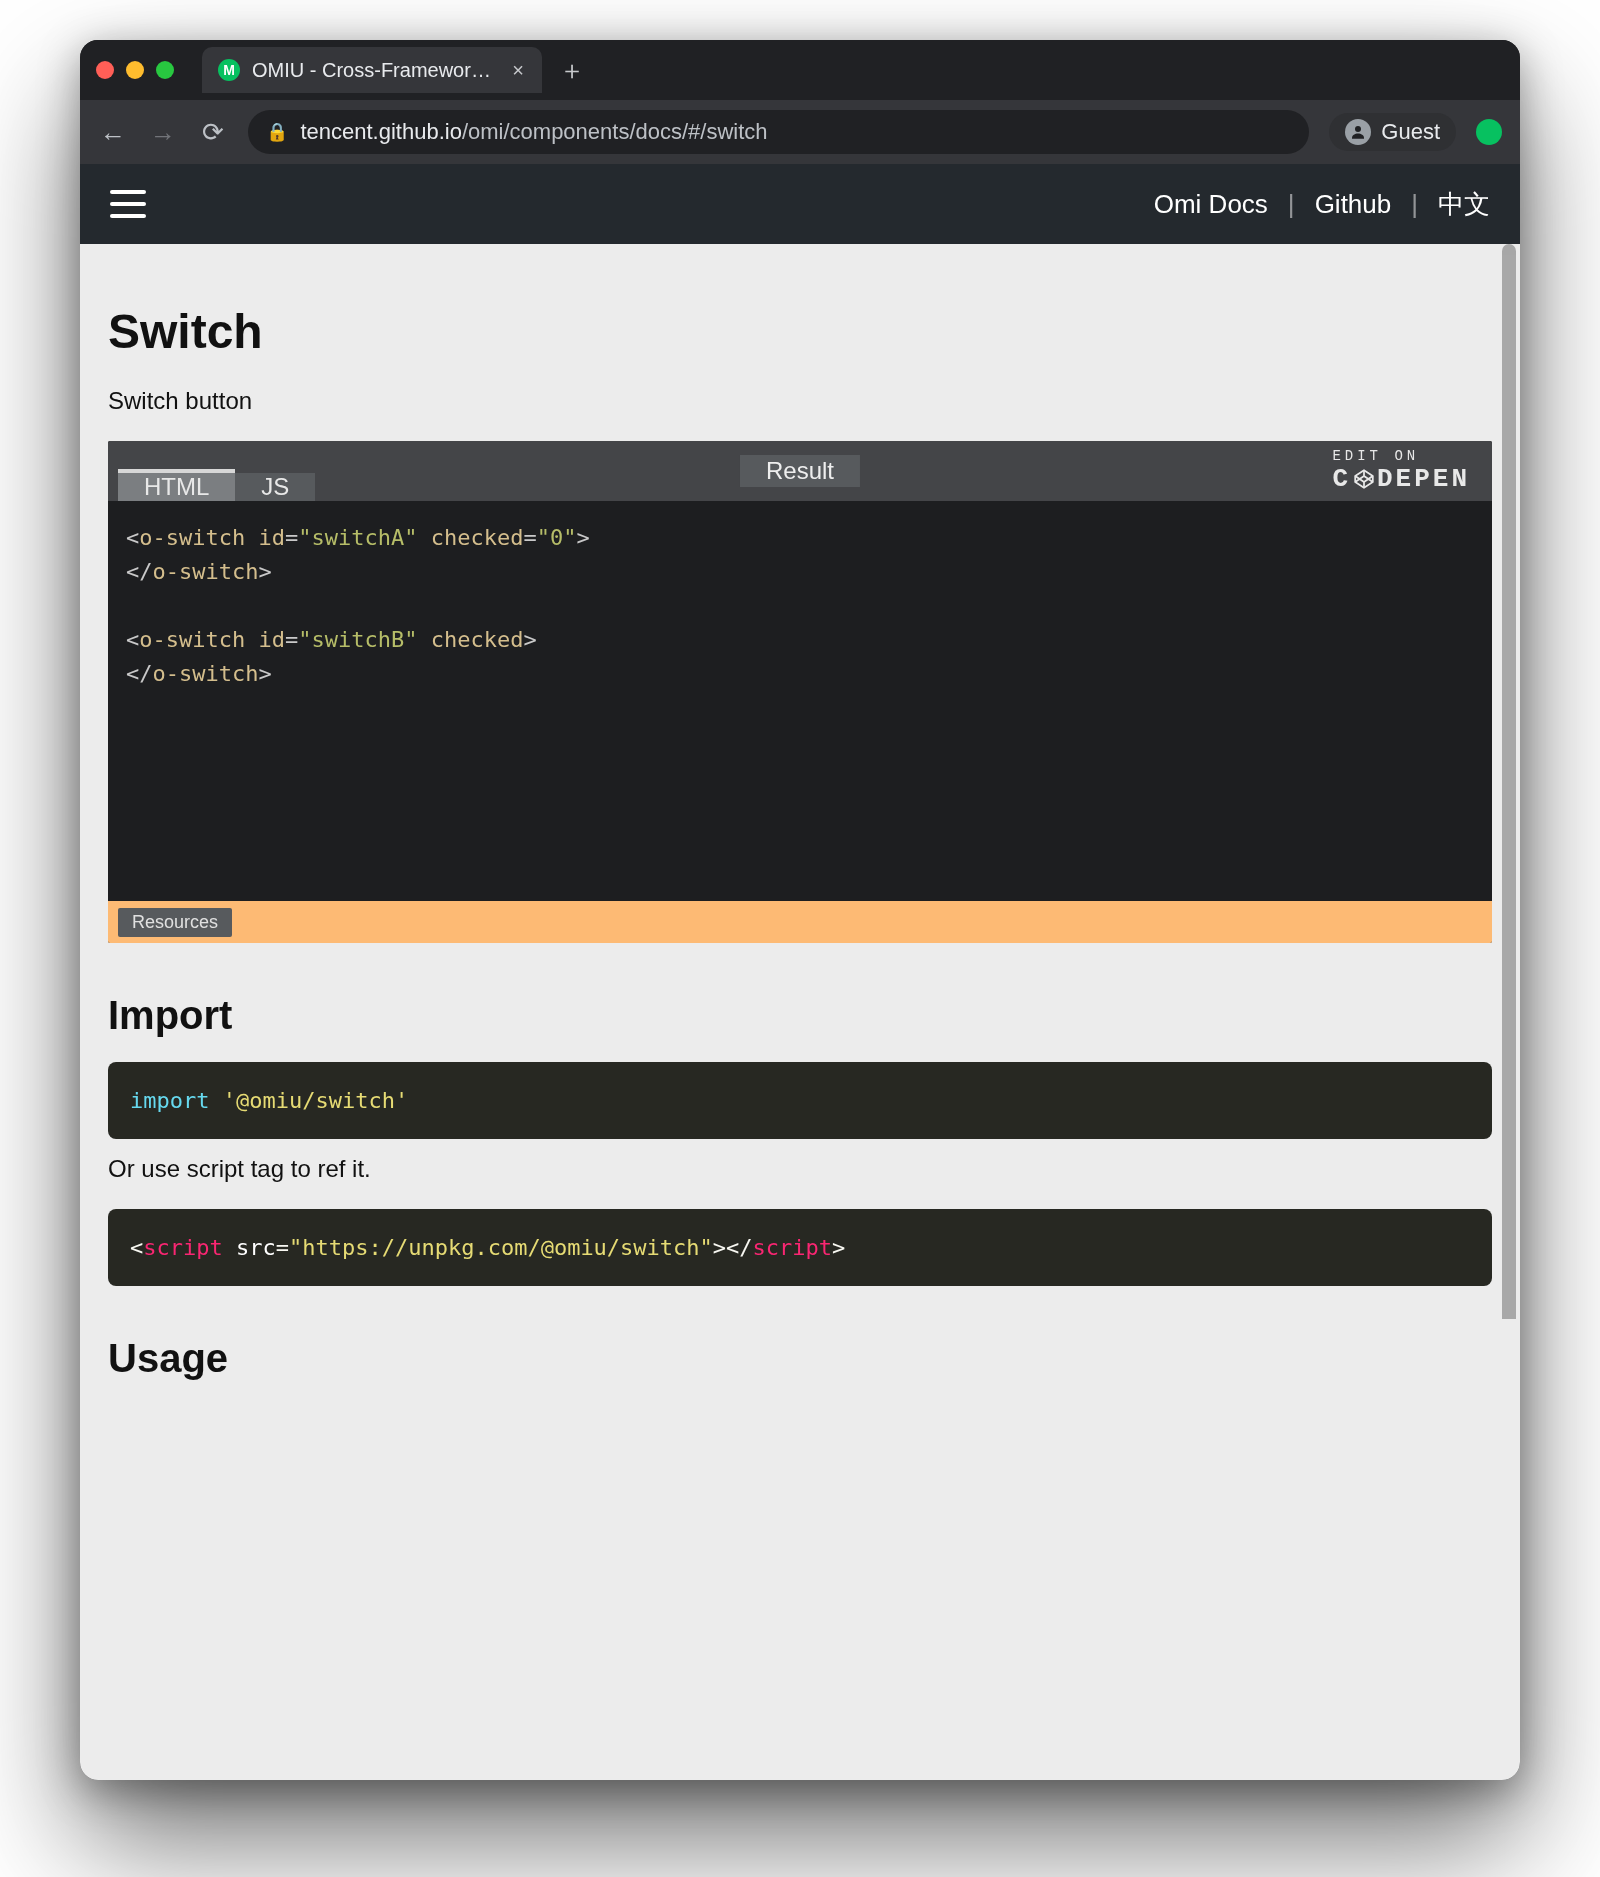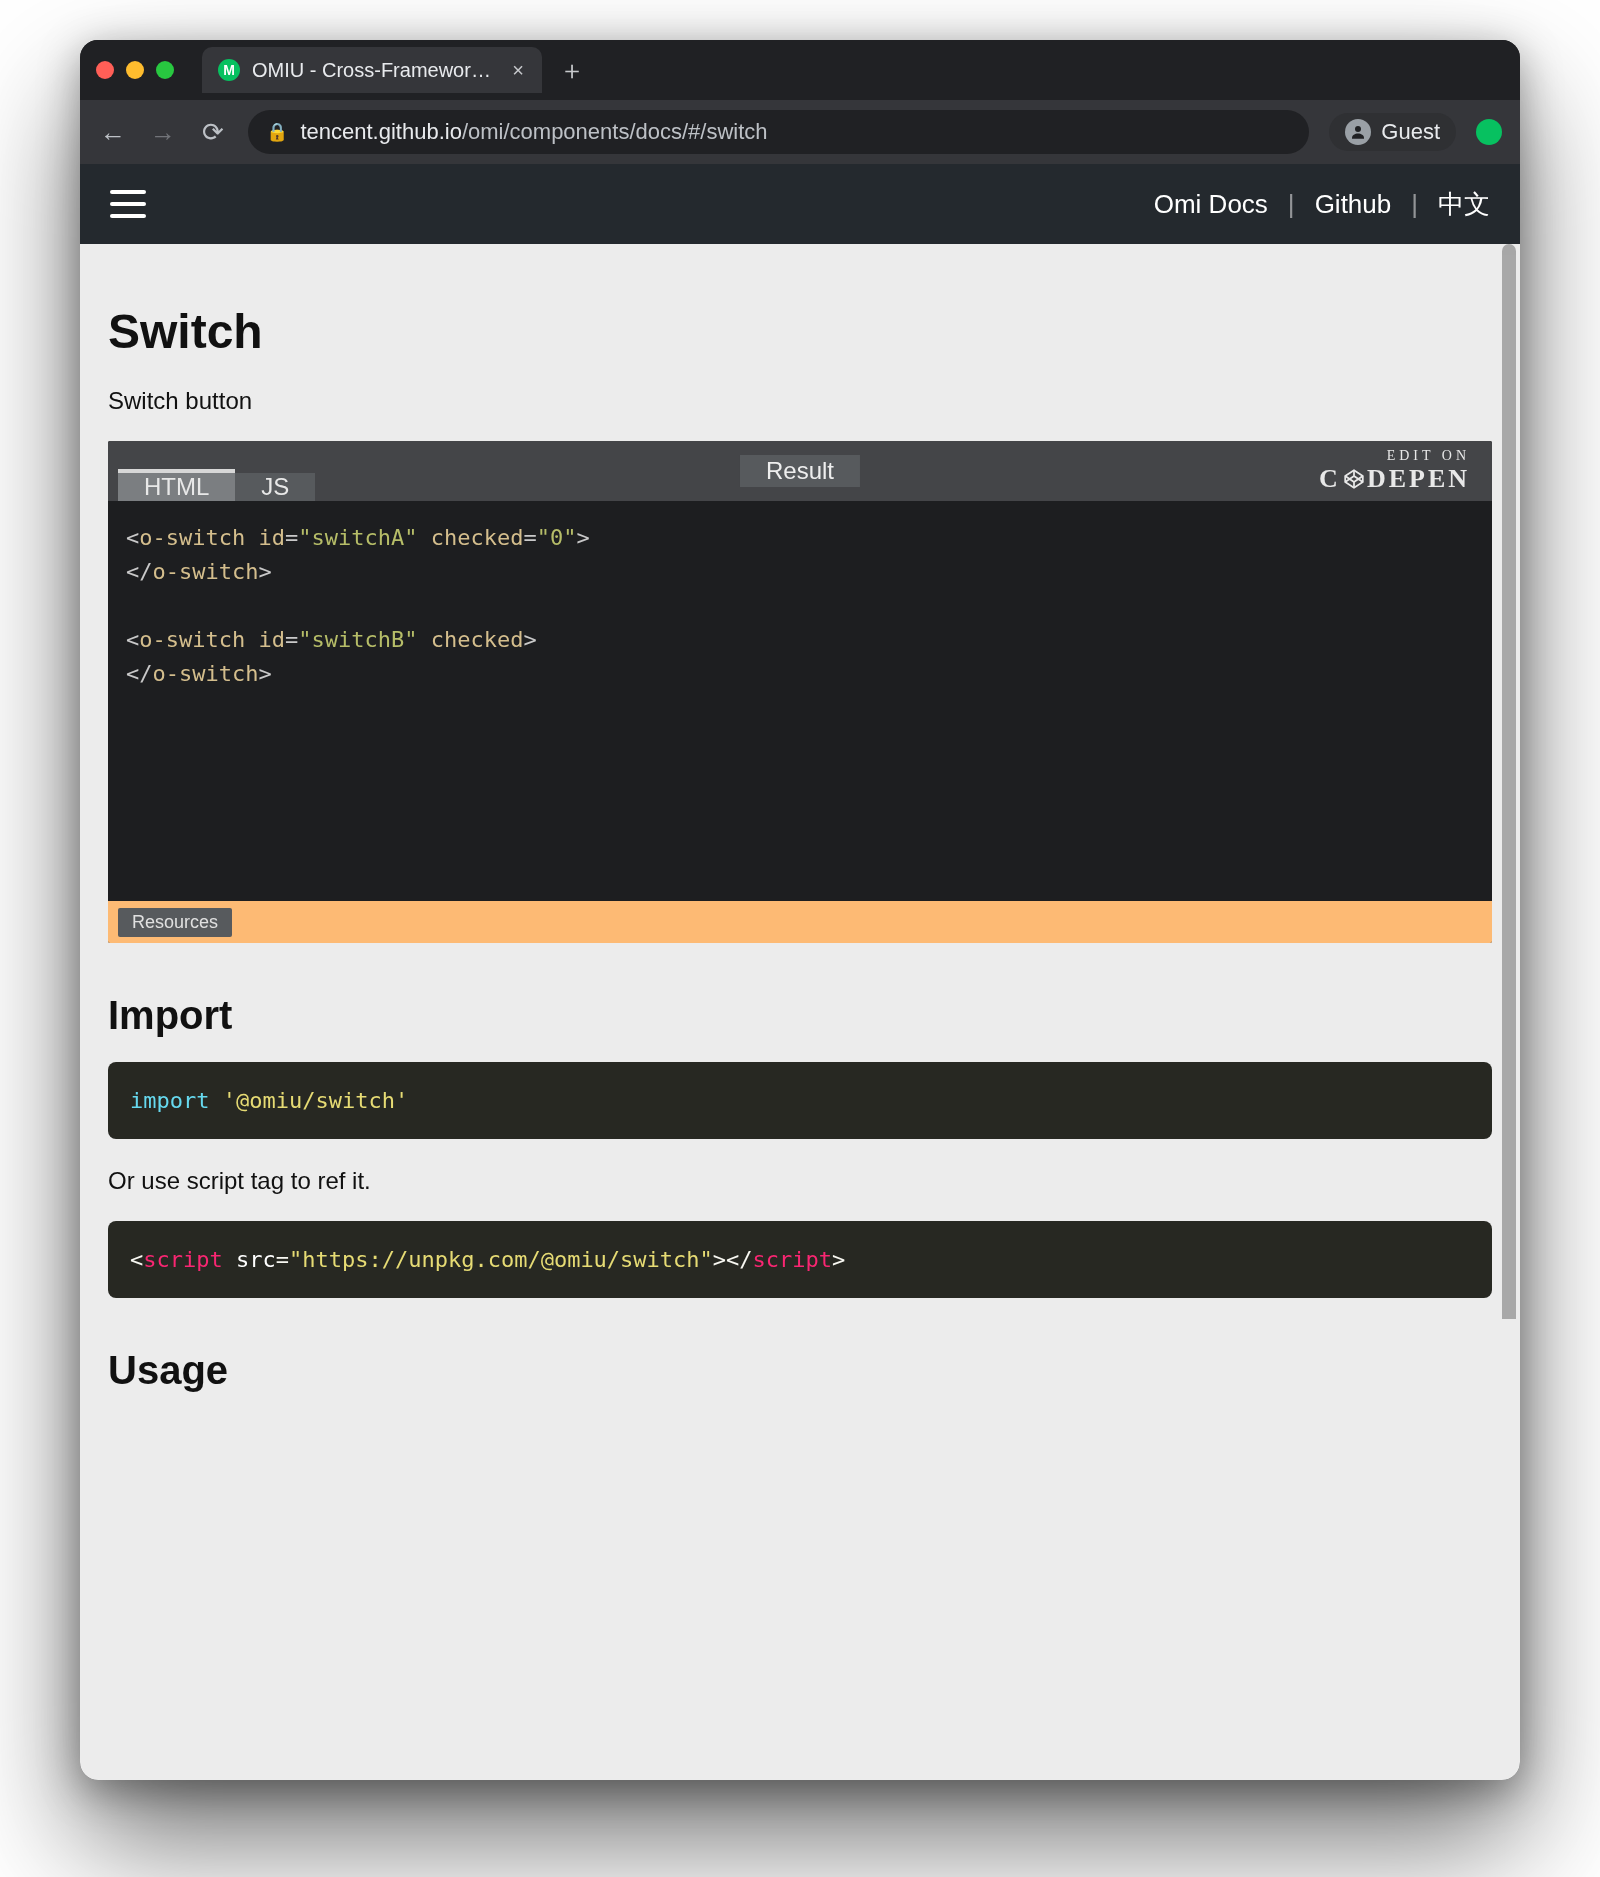--- a/index.html
+++ b/index.html
@@ -191,22 +191,22 @@
     background:#575a5d;
     color:#eee; font-size:24px;
     cursor:pointer;
     position:absolute;
     left:50%; transform:translateX(-50%);
   }
   .cp-right {
     margin-left:auto;
     color:#e8e8e8;
     padding-right:22px;
-    text-align:right;
-    font-family: Liberation Serif, serif;
+    text-align:left;
+    font-family: Liberation Mono, monospace;
   }
   .cp-right .small { font-size:14px; letter-spacing:4px; }
   .cp-right .big   { font-size:26px; font-weight:600; letter-spacing:3px; font-family: inherit; display:flex; align-items:center; gap:2px;}
   .cp-right .big .cube {
     display:inline-flex; width:22px; height:22px; align-items:center; justify-content:center;
   }
   .cp-right .big .cube svg { width:22px; height:22px; }
 
   .cp-code {
     background:#1d1e20;
@@ -235,21 +235,21 @@
 
   
   .codeblock {
     background:#272822;
     border-radius:8px;
     padding:22px 22px;
     font-family: ui-monospace, "SFMono-Regular", Menlo, Consolas, monospace;
     font-size:22px;
     color:#f8f8f2;
     line-height:1.5;
-    margin-bottom: 28px;
+    margin-bottom: 16px;
     white-space:pre;
     overflow-x:auto;
   }
 
   
   .c-tag   { color:#f92672; }
   .c-attr  { color:#ffffff; }
   .c-str   { color:#e6db74; }
   .c-key   { color:#66d9ef; }
 

